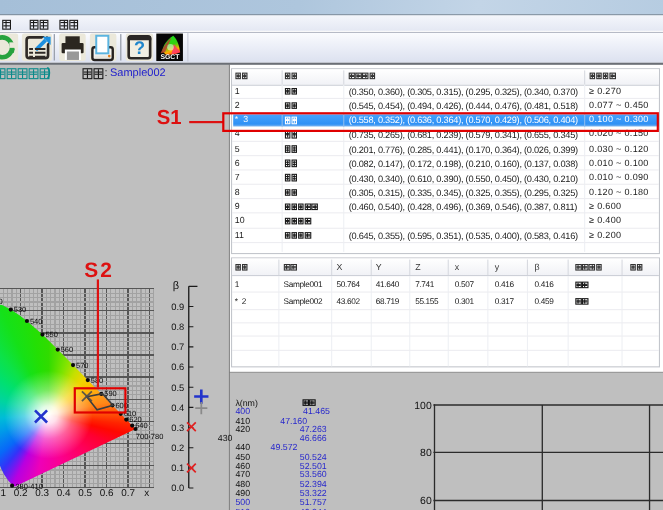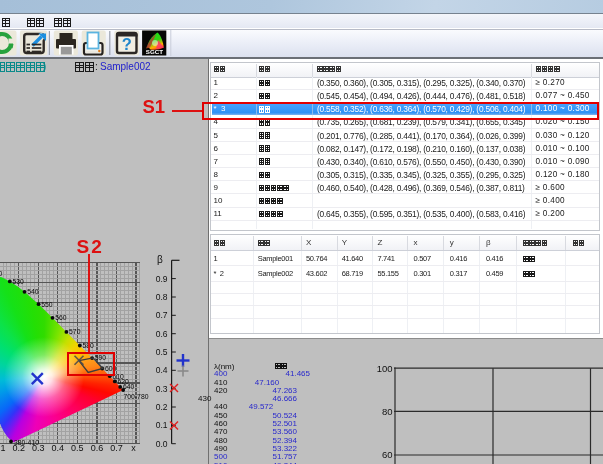--- a/index.html
+++ b/index.html
@@ -316,21 +316,21 @@
 <div class="abs" style="left:211px;top:154.1px;width:388px;height:1px;background:#ededf1"></div>
 <span class="t" style="left:213.5px;top:143.6px;font-size:8px;color:#1a1a1a">6</span>
 <i class="c" style="left:258.5px;top:145.3px;width:5.5px;height:6.5px;color:#1a1a1a;"></i>
     <i class="c" style="left:264.7px;top:145.3px;width:5.5px;height:6.5px;color:#1a1a1a;"></i>
 <span class="t" style="left:317px;top:143.6px;font-size:8.4px;letter-spacing:-0.23px;color:#1a1a1a">(0.082, 0.147), (0.172, 0.198), (0.210, 0.160), (0.137, 0.038)</span>
 <span class="t" style="left:535.5px;top:143.6px;font-size:8.2px;letter-spacing:0.3px;color:#1a1a1a">0.010 ~ 0.100</span>
 <div class="abs" style="left:211px;top:167.2px;width:388px;height:1px;background:#ededf1"></div>
 <span class="t" style="left:213.5px;top:156.7px;font-size:8px;color:#1a1a1a">7</span>
 <i class="c" style="left:258.5px;top:158.4px;width:5.5px;height:6.5px;color:#1a1a1a;"></i>
     <i class="c" style="left:264.7px;top:158.4px;width:5.5px;height:6.5px;color:#1a1a1a;"></i>
-<span class="t" style="left:317px;top:156.7px;font-size:8.4px;letter-spacing:-0.23px;color:#1a1a1a">(0.430, 0.340), (0.610, 0.576), (0.550, 0.450), (0.430, 0.390)</span>
+<span class="t" style="left:317px;top:156.7px;font-size:8.4px;letter-spacing:-0.23px;color:#1a1a1a">(0.430, 0.340), (0.610, 0.390), (0.550, 0.450), (0.430, 0.210)</span>
 <span class="t" style="left:535.5px;top:156.7px;font-size:8.2px;letter-spacing:0.3px;color:#1a1a1a">0.010 ~ 0.090</span>
 <div class="abs" style="left:211px;top:180.3px;width:388px;height:1px;background:#ededf1"></div>
 <span class="t" style="left:213.5px;top:169.8px;font-size:8px;color:#1a1a1a">8</span>
 <i class="c" style="left:258.5px;top:171.5px;width:5.5px;height:6.5px;color:#1a1a1a;"></i>
     <i class="c" style="left:264.7px;top:171.5px;width:5.5px;height:6.5px;color:#1a1a1a;"></i>
 <span class="t" style="left:317px;top:169.8px;font-size:8.4px;letter-spacing:-0.23px;color:#1a1a1a">(0.305, 0.315), (0.335, 0.345), (0.325, 0.355), (0.295, 0.325)</span>
 <span class="t" style="left:535.5px;top:169.8px;font-size:8.2px;letter-spacing:0.3px;color:#1a1a1a">0.120 ~ 0.180</span>
 <div class="abs" style="left:211px;top:193.4px;width:388px;height:1px;background:#ededf1"></div>
 <span class="t" style="left:213.5px;top:182.9px;font-size:8px;color:#1a1a1a">9</span>
 <i class="c" style="left:258.5px;top:184.6px;width:5.5px;height:6.5px;color:#1a1a1a;"></i>
@@ -414,29 +414,29 @@
 <i class="c" style="left:523.0px;top:270.9px;width:5.5px;height:6.5px;color:#1a1a1a;"></i>
     <i class="c" style="left:529.2px;top:270.9px;width:5.5px;height:6.5px;color:#1a1a1a;"></i>
 <div class="abs" style="left:211px;top:280.8px;width:388px;height:1px;background:#ededf1"></div>
 <div class="abs" style="left:211px;top:292.5px;width:388px;height:1px;background:#ededf1"></div>
 <div class="abs" style="left:211px;top:305px;width:388px;height:1px;background:#ededf1"></div>
 <div class="abs" style="left:211px;top:317.5px;width:388px;height:1px;background:#ededf1"></div>
 <span class="t" style="left:214px;top:361.5px;font-size:8px;color:#111">λ(nm)</span>
 <i class="c" style="left:275.0px;top:362.5px;width:5.5px;height:6.5px;color:#111;"></i>
     <i class="c" style="left:281.2px;top:362.5px;width:5.5px;height:6.5px;color:#111;"></i>
 <span class="t" style="left:214px;top:369.2px;font-size:8px;color:#2828cc">400</span>
-<span class="t" style="left:250px;top:369.2px;width:60px;text-align:right;font-size:8px;color:#2828cc">41.465</span>
+<span class="t" style="left:240px;top:369.2px;width:60px;text-align:right;font-size:8px;color:#2828cc">41.465</span>
 <span class="t" style="left:214px;top:377.5px;font-size:8px;color:#111">410</span>
 <span class="t" style="left:237px;top:377.5px;width:60px;text-align:center;font-size:8px;color:#2828cc">47.160</span>
 <span class="t" style="left:214px;top:385.8px;font-size:8px;color:#111">420</span>
 <span class="t" style="left:237px;top:385.8px;width:60px;text-align:right;font-size:8px;color:#2828cc">47.263</span>
 <span class="t" style="left:198px;top:394.1px;font-size:8px;color:#111">430</span>
 <span class="t" style="left:237px;top:394.1px;width:60px;text-align:right;font-size:8px;color:#2828cc">46.666</span>
 <span class="t" style="left:214px;top:402.4px;font-size:8px;color:#111">440</span>
-<span class="t" style="left:231px;top:402.4px;width:60px;text-align:center;font-size:8px;color:#2828cc">49.572</span>
+<span class="t" style="left:246px;top:402.4px;width:60px;text-align:left;font-size:8px;color:#2828cc">49.572</span>
 <span class="t" style="left:214px;top:410.7px;font-size:8px;color:#111">450</span>
 <span class="t" style="left:237px;top:410.7px;width:60px;text-align:right;font-size:8px;color:#2828cc">50.524</span>
 <span class="t" style="left:214px;top:419.0px;font-size:8px;color:#111">460</span>
 <span class="t" style="left:237px;top:419.0px;width:60px;text-align:right;font-size:8px;color:#2828cc">52.501</span>
 <span class="t" style="left:214px;top:427.3px;font-size:8px;color:#111">470</span>
 <span class="t" style="left:237px;top:427.3px;width:60px;text-align:right;font-size:8px;color:#2828cc">53.560</span>
 <span class="t" style="left:214px;top:435.6px;font-size:8px;color:#111">480</span>
 <span class="t" style="left:237px;top:435.6px;width:60px;text-align:right;font-size:8px;color:#2828cc">52.394</span>
 <span class="t" style="left:214px;top:443.9px;font-size:8px;color:#111">490</span>
 <span class="t" style="left:237px;top:443.9px;width:60px;text-align:right;font-size:8px;color:#2828cc">53.322</span>

